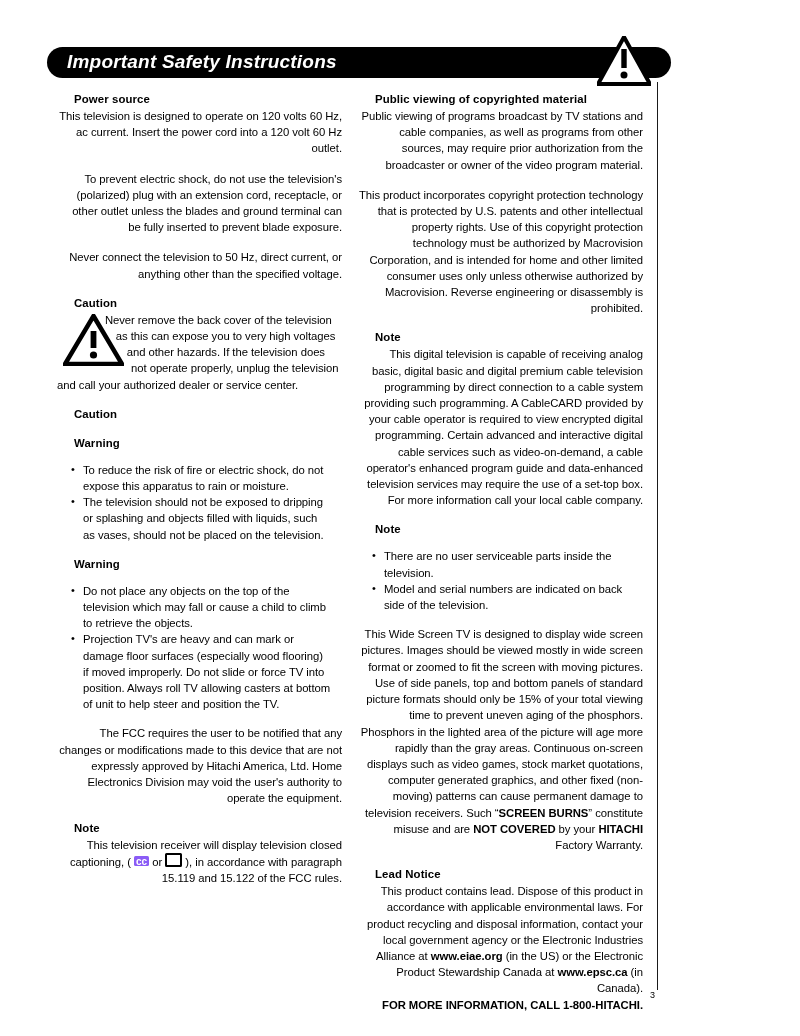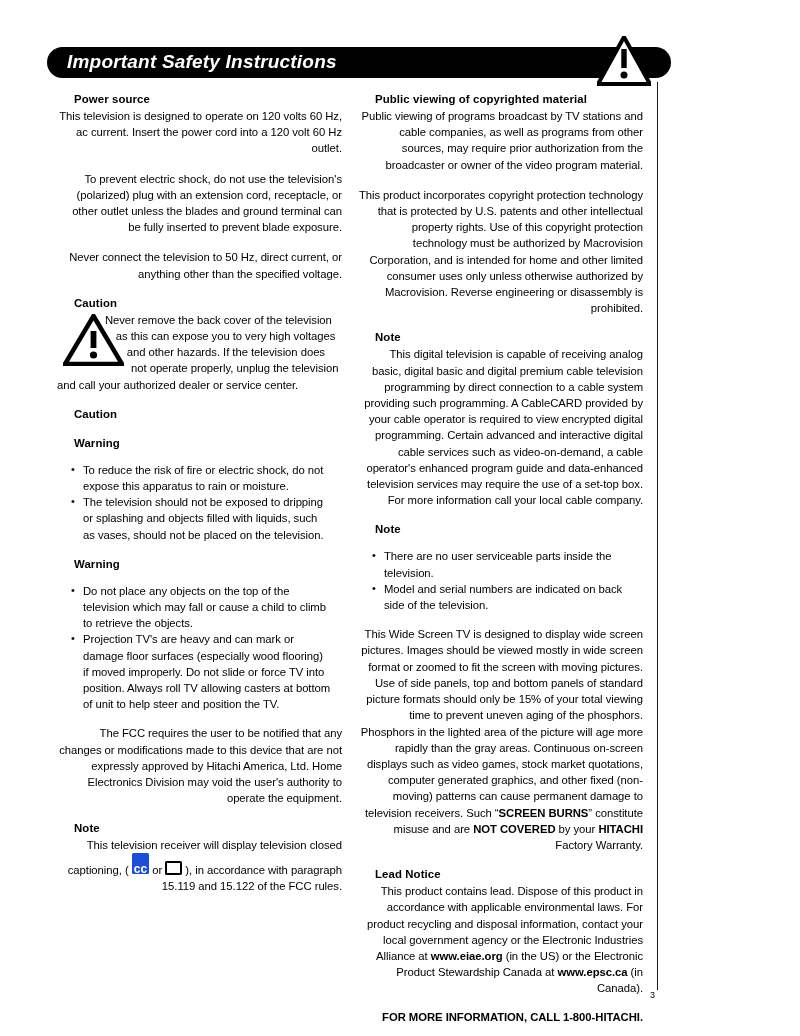--- a/index.html
+++ b/index.html
@@ -127,26 +127,26 @@
     float: left;
     width: 61px;
     height: 52px;
     margin: 2px 7px 1px 6px;
     shape-outside: polygon(50% 0%, 100% 100%, 0% 100%);
   }
 
   
   .cc-box {
     display: inline-block;
-    background: #1d4ed8;
+    background: #8b5cf6;
     color: #ffffff;
-    font-size: 12px;
+    font-size: 10px;
     font-weight: bold;
     line-height: 9px;
-    padding: 12px 2px 0 2px;
+    padding: 1px 2px 0 2px;
     border-radius: 1.5px;
     vertical-align: 1px;
     letter-spacing: 0px;
   }
   .blank-box {
     display: inline-block;
     width: 13px;
     height: 10px;
     border: 2px solid #000000;
     border-radius: 1.5px;
@@ -247,16 +247,16 @@
     </ul>
   </div>
 
   <div class="section">
     <p class="para"><span>This Wide Screen TV is designed to display wide screen pictures. Images should be viewed mostly in wide screen format or zoomed to fit the screen with moving pictures. Use of side panels, top and bottom panels of standard picture formats should only be 15% of your total viewing time to prevent uneven aging of the phosphors. Phosphors in the lighted area of the picture will age more rapidly than the gray areas. Continuous on-screen displays such as video games, stock market quotations, computer generated graphics, and other fixed (non-moving) patterns can cause permanent damage to television receivers. Such “</span><b>SCREEN BURNS</b><span>” constitute misuse and are </span><b>NOT COVERED</b><span> by your </span><b>HITACHI</b><span> Factory Warranty.</span></p>
   </div>
 
   <div class="section">
     <h3 class="section-heading">Lead Notice</h3>
     <p class="para"><span>This product contains lead. Dispose of this product in accordance with applicable environmental laws. For product recycling and disposal information, contact your local government agency or the Electronic Industries Alliance at </span><b>www.eiae.org</b><span> (in the US) or the Electronic Product Stewardship Canada at </span><b>www.epsc.ca</b><span> (in Canada).</span></p>
-    <p class="para b" style="margin-top:12px">FOR MORE INFORMATION, CALL 1-800-HITACHI.</p>
+    <p class="para b" style="margin-top:0">FOR MORE INFORMATION, CALL 1-800-HITACHI.</p>
   </div>
 
 </div>
 
 </body></html>

